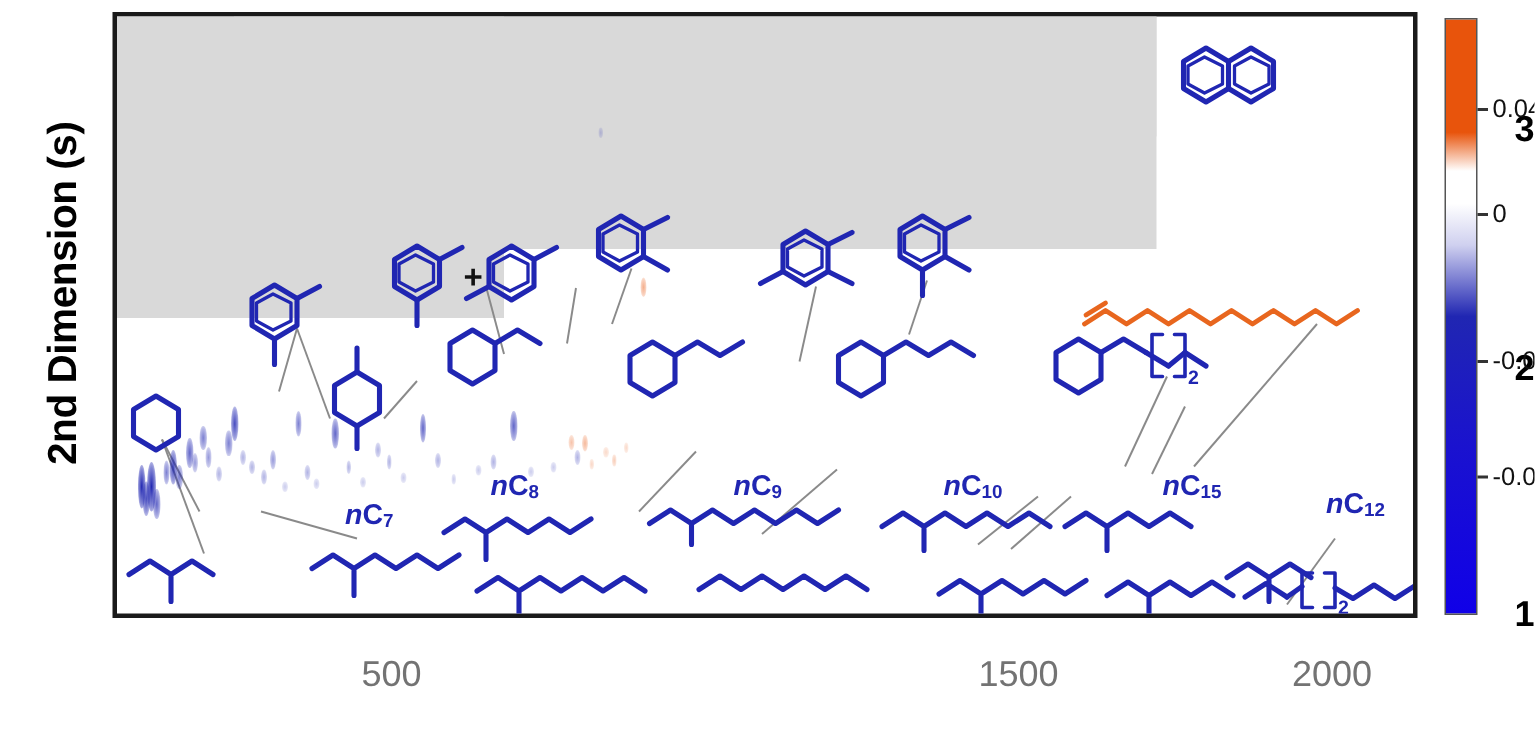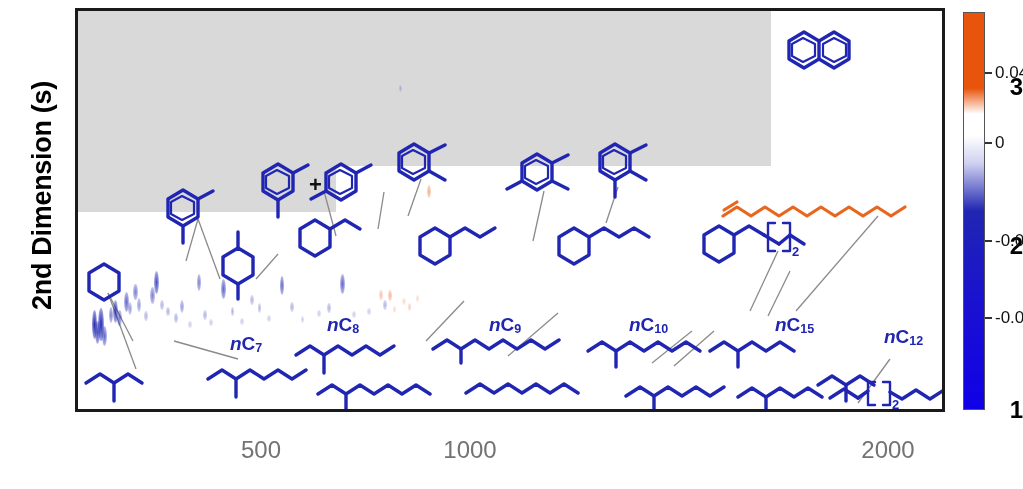--- a/index.html
+++ b/index.html
@@ -167,21 +167,21 @@
 
 <div id="figure">
 
   <div class="ylabel">2nd Dimension (s)</div>
 
   <div class="ytick" style="top:75px;">3</div>
   <div class="ytick" style="top:234px;">2</div>
   <div class="ytick" style="top:398px;">1</div>
 
   <div class="xtick" style="left:261px;">500</div>
-  <div class="xtick" style="left:470px;">1000</div>
+  <div class="xtick" style="left:679px;">1500</div>
   <div class="xtick" style="left:888px;">2000</div>
 
 
   <div class="plotframe">
     <div class="inner" id="plot-inner">
 
       <div class="maskblock" style="left:0px;   top:0px;  width:693px; height:80px;"></div>
       <div class="maskblock" style="left:0px;   top:0px;  width:258px; height:201px;"></div>
       <div class="maskblock" style="left:78px;  top:0px;  width:615px; height:155px;"></div>
 

